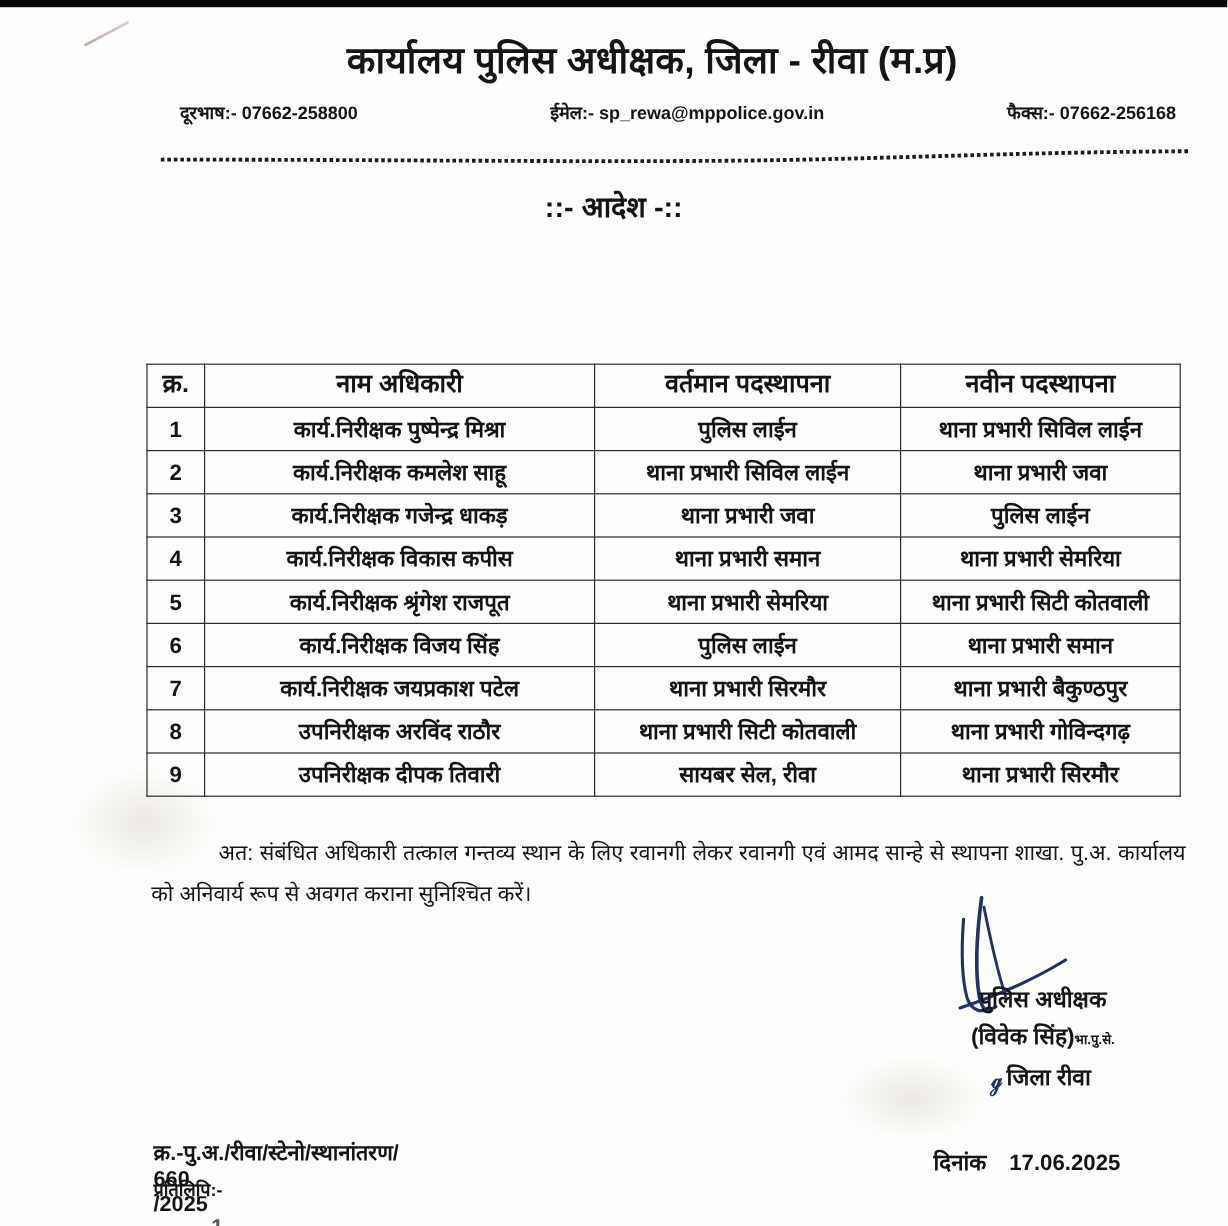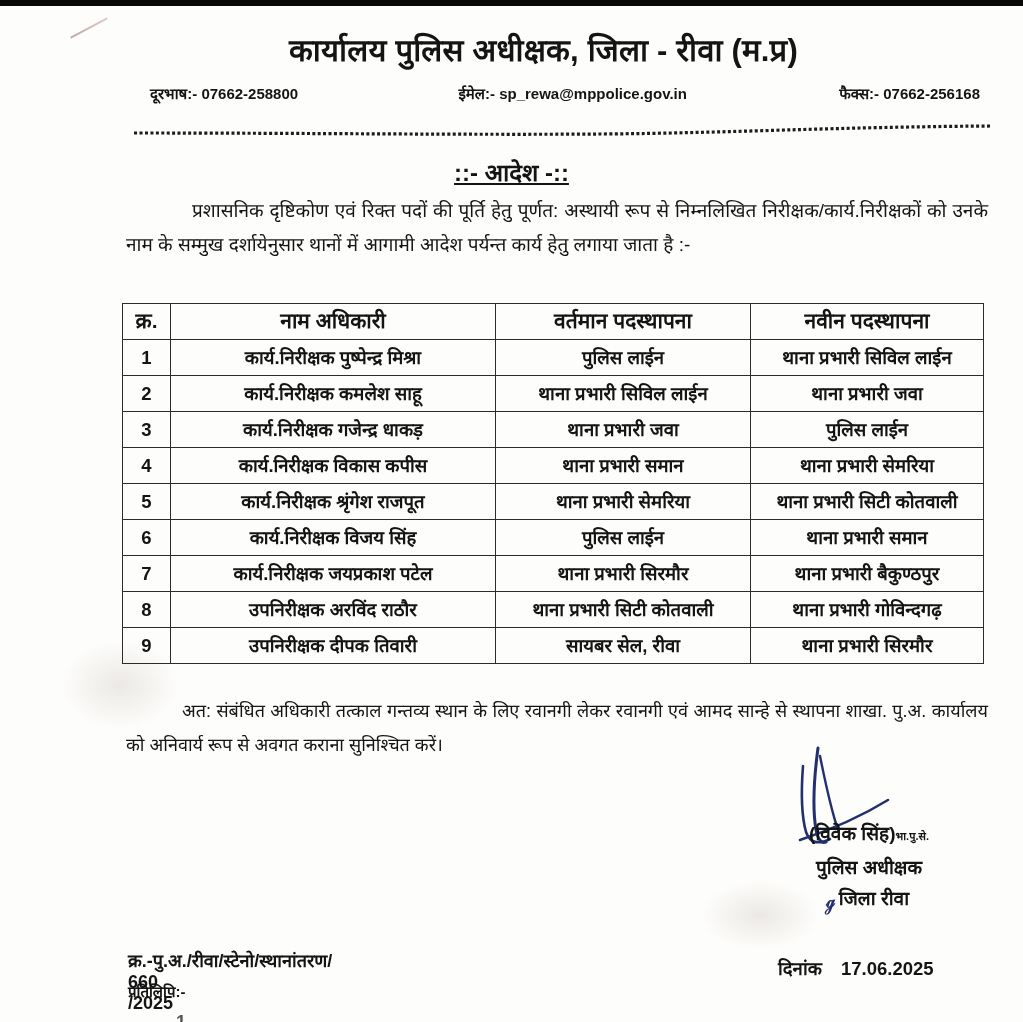--- a/index.html
+++ b/index.html
@@ -62,21 +62,20 @@
     width: 860px; height: 12px;
   }
   
   .order-heading {
     position: absolute;
     left: 0; top: 155px;
     width: 1023px;
     text-align: center;
     font-size: 24px;
     font-weight: 700;
-    text-decoration: underline;
   }
   .intro {
     position: absolute;
     left: 126px; top: 194px;
     width: 862px;
     font-size: 19px;
     line-height: 34px;
     text-align: justify;
     text-justify: inter-word;
     font-weight: 500;
@@ -221,21 +220,20 @@
       <span>07662-256168</span>
     </div>
   </div>
 
   <svg class="rule-wave" viewBox="0 0 860 12" preserveAspectRatio="none">
     <path d="M2,9 C180,9 330,11 470,10 C600,9 700,3 860,2" fill="none" stroke="#1c1c1c" stroke-width="3.2" stroke-dasharray="3 2.4"></path>
   </svg>
 
   <div class="order-heading">::- आदेश -::</div>
 
-  <div class="intro"><span class="indent"></span><span>प्रशासनिक दृष्टिकोण एवं रिक्त पदों की पूर्ति हेतु पूर्णत: अस्थायी रूप से निम्नलिखित निरीक्षक/कार्य.निरीक्षकों को उनके नाम के सम्मुख दर्शायेनुसार थानों में आगामी आदेश पर्यन्त कार्य हेतु लगाया जाता है :-</span></div>
 
   <div class="tbl-wrap">
     <table class="order-table">
       <colgroup>
         <col class="c-sn">
           <col class="c-name">
           <col class="c-cur">
           <col class="c-new">
       </colgroup>
       <thead>
@@ -308,24 +306,24 @@
   <div class="closing"><span class="indent"></span><span>अत: संबंधित अधिकारी तत्काल गन्तव्य स्थान के लिए रवानगी लेकर रवानगी एवं आमद सान्हे से स्थापना शाखा. पु.अ. कार्यालय को अनिवार्य रूप से अवगत कराना सुनिश्चित करें।</span></div>
 
   <svg class="sign-ink" viewBox="0 0 150 112">
     <path d="M62,4 C58,34 56,62 60,86 C62,96 66,100 70,98" fill="none" stroke="#22306e" stroke-width="3" stroke-linecap="round"></path>
     <path d="M47,22 C45,48 45,70 50,88 C54,99 62,101 74,95" fill="none" stroke="#22306e" stroke-width="2.6" stroke-linecap="round"></path>
     <path d="M64,12 C70,42 76,68 82,86" fill="none" stroke="#22306e" stroke-width="2.4" stroke-linecap="round"></path>
     <path d="M44,96 C74,86 106,72 132,56" fill="none" stroke="#22306e" stroke-width="2.6" stroke-linecap="round"></path>
   </svg>
 
   <div class="sign-block">
+    <div>पुलिस अधीक्षक</div>
     <div>
       <span>(विवेक सिंह)</span><span class="suffix">भा.पु.से.</span>
     </div>
-    <div>पुलिस अधीक्षक</div>
     <div>
       <span class="flourish">ℊ</span><span>जिला रीवा</span>
     </div>
   </div>
 
 
   <div class="foot-ref">
     <span class="ref-prefix">क्र.-पु.अ./रीवा/स्टेनो/स्थानांतरण/</span>
     <span class="ref-num">660</span>
     <span class="ref-year">/2025</span>

